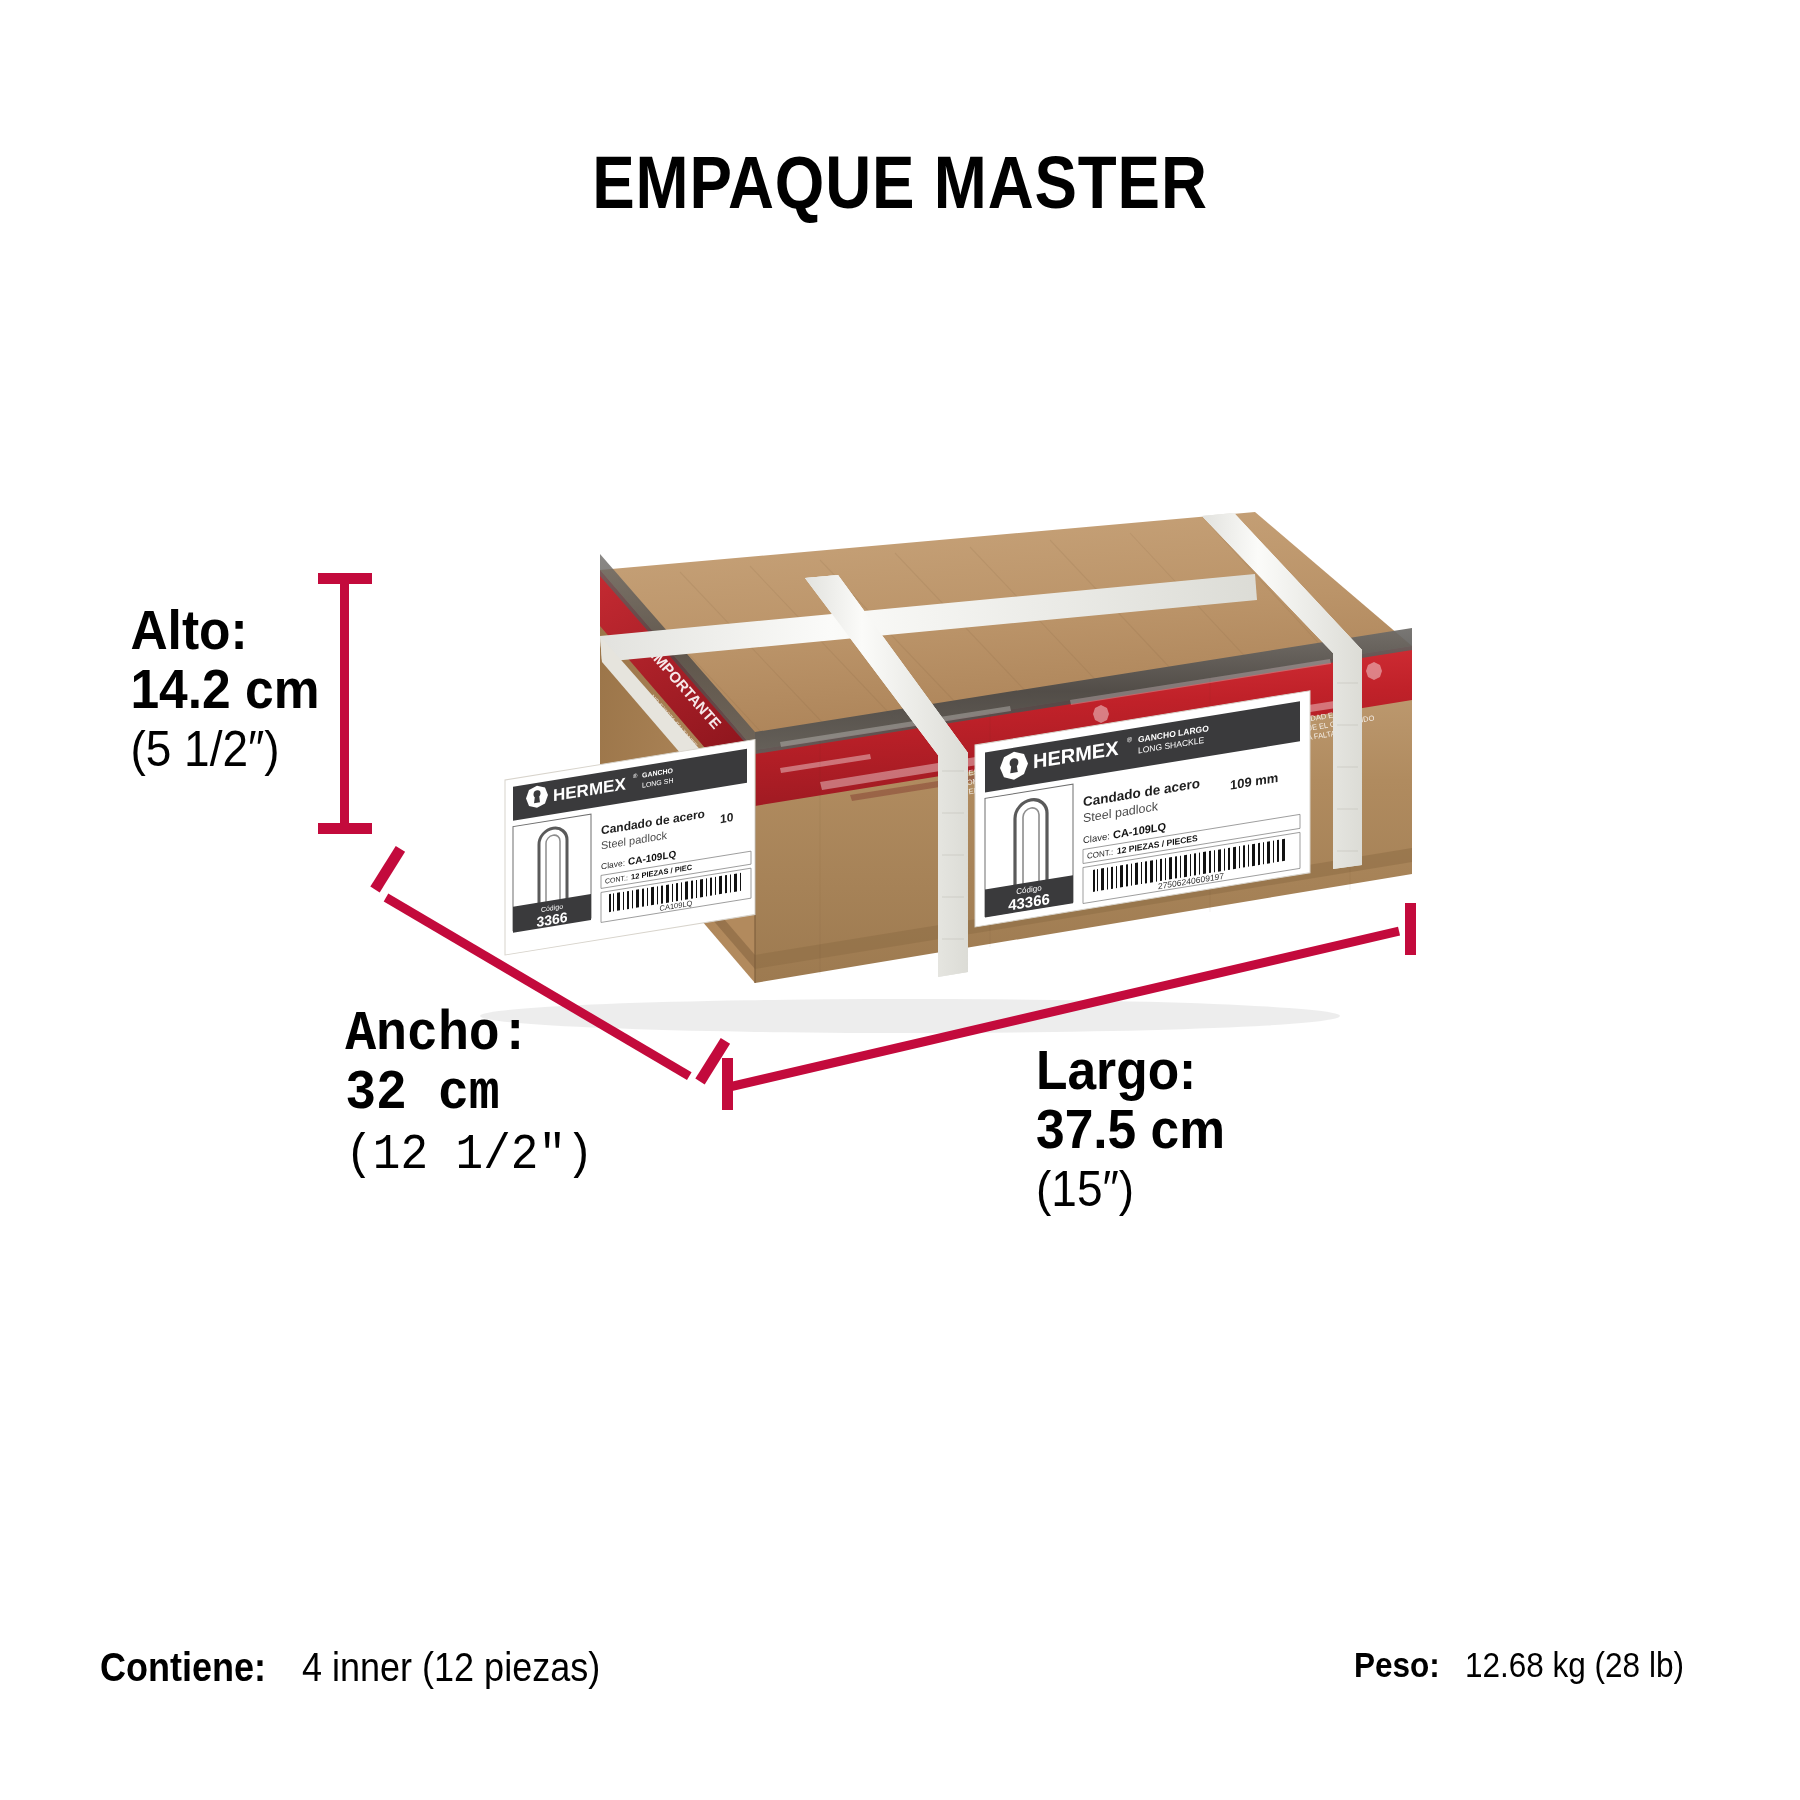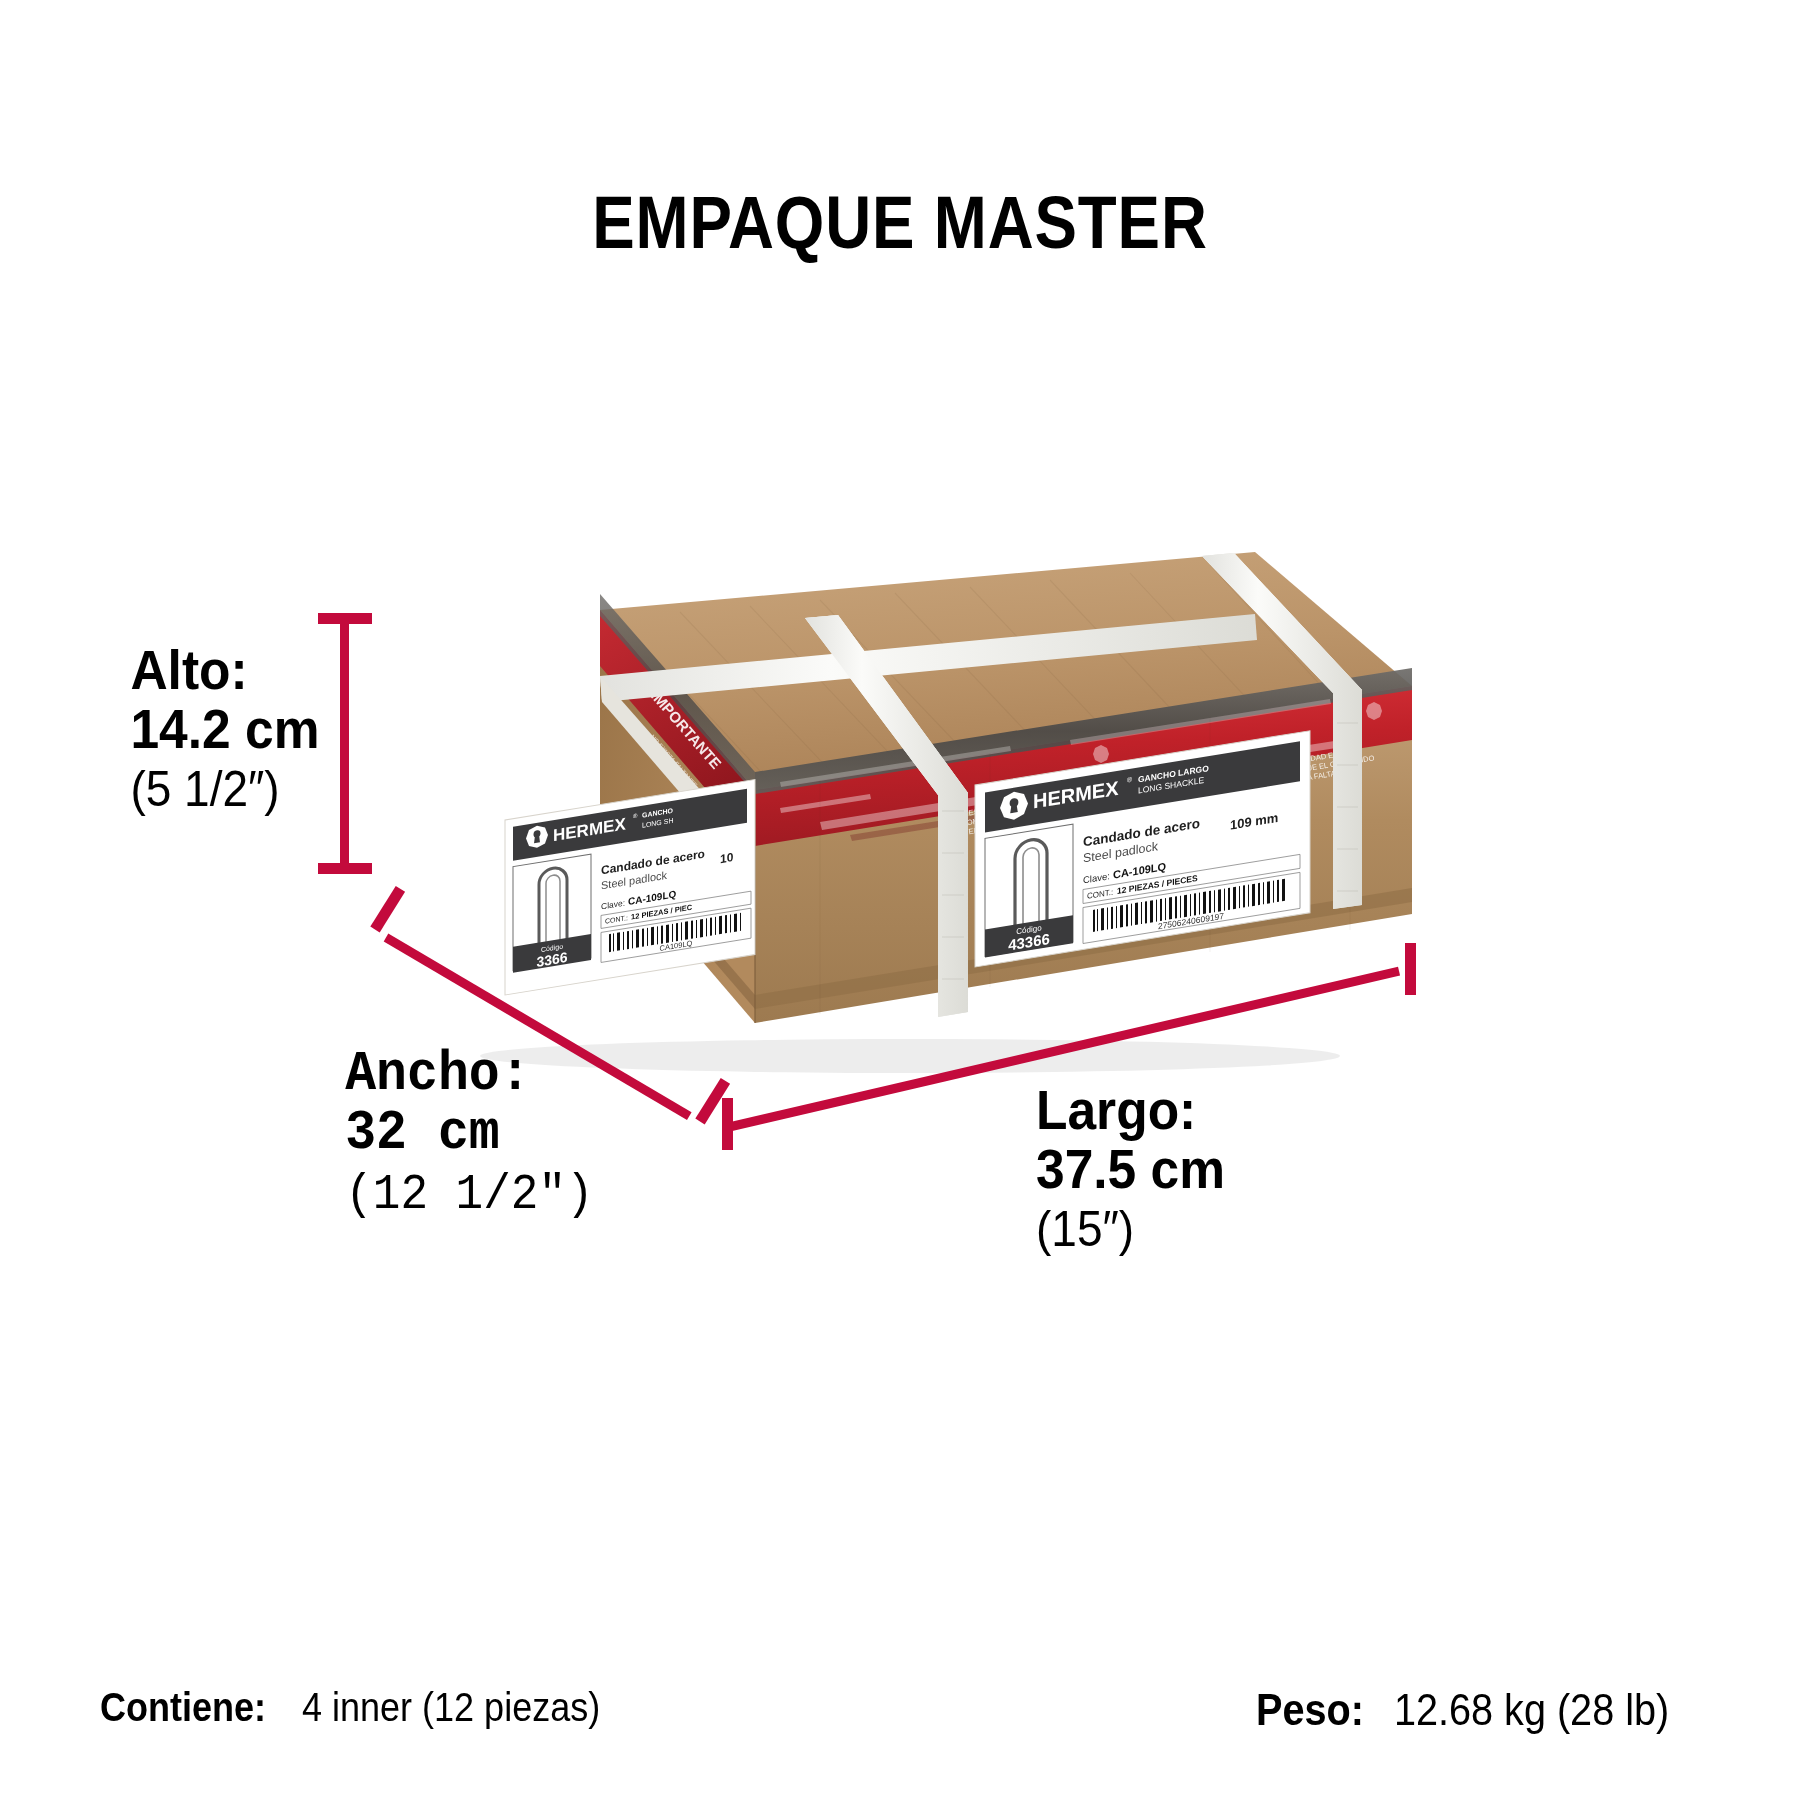--- a/index.html
+++ b/index.html
@@ -4,21 +4,21 @@
 <style>
   html,body{margin:0;padding:0;}
   body{
     width:1800px;height:1800px;
     background:#ffffff;
     font-family:"Liberation Sans", sans-serif;
     position:relative;
     overflow:hidden;
     -webkit-font-smoothing:antialiased;
   }
-  .stage{position:absolute;inset:0;margin-top:40px;}
+  .stage{position:absolute;inset:0;}
 
   
   .title{
     position:absolute;left:0;top:140px;width:1800px;
     text-align:center;
     font-family:"Liberation Sans", sans-serif;
     font-weight:bold;
     font-size:74px;
     letter-spacing:1px;
     color:#000;
@@ -402,18 +402,18 @@
     <span class="l1">Largo:</span>
     <span class="l2">37.5 cm</span>
     <span class="l3">(15″)</span>
   </div>
 
   <div style="position:absolute;left:100px;top:1645px;font-size:40px;color:#000;white-space:nowrap;">
     <span style="font-weight:bold;display:inline-block;transform:scaleX(0.9);transform-origin:left center;">Contiene:</span>
     <span style="font-weight:normal;display:inline-block;transform:scaleX(0.9);transform-origin:left center;margin-left:6px;">4 inner (12 piezas)</span>
   </div>
 
-  <div style="position:absolute;right:100px;top:1645px;font-size:44px;color:#000;white-space:nowrap;">
+  <div style="position:absolute;right:92px;top:1645px;font-size:35px;color:#000;white-space:nowrap;">
     <span style="font-weight:bold;display:inline-block;transform:scaleX(0.9);transform-origin:left center;">Peso:</span>
     <span style="font-weight:normal;display:inline-block;transform:scaleX(0.9);transform-origin:left center;margin-left:6px;">12.68 kg (28 lb)</span>
   </div>
 
 </div>
 
 </body></html>

